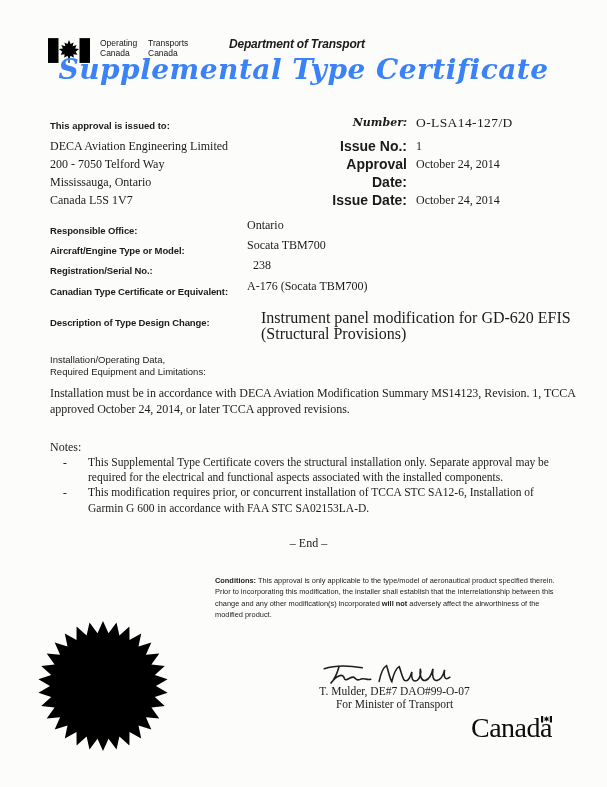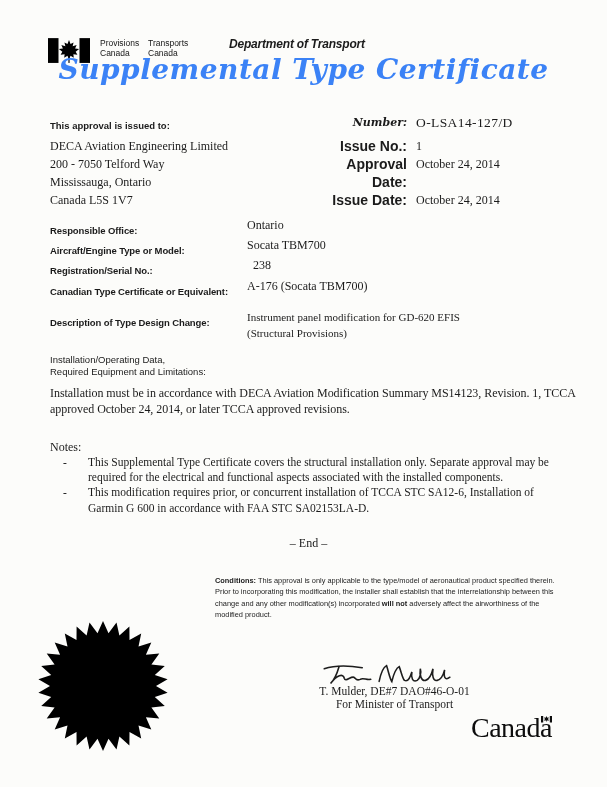--- a/index.html
+++ b/index.html
@@ -32,21 +32,21 @@
     font-weight:bold;font-size:14px;}
   .meta-row.num .mlabel{font-family:"DejaVu Serif",serif;font-style:italic;font-size:11px;}
   .mvalue{margin-left:9px;font-size:12px;}
   .meta-row.num .mvalue{font-size:13.5px;letter-spacing:0.4px;}
 
   
   .frow{position:absolute;left:50px;width:540px;}
   .flabel{font-family:"Liberation Sans",sans-serif;font-weight:bold;font-size:9.5px;letter-spacing:-0.1px;}
   .fvalue{position:absolute;left:197px;top:-2px;font-size:12px;}
   .fvalue.indent{left:203px;}
-  .desc-val{position:absolute;left:197px;top:-2px;font-size:11px;line-height:15.5px;width:330px;}
+  .desc-val{position:absolute;left:211px;top:-2px;font-size:16px;line-height:15.5px;width:330px;}
 
   .inst-heading{position:absolute;left:50px;top:354px;font-family:"Liberation Sans",sans-serif;
     font-weight:normal;font-size:9.5px;line-height:12px;}
   .inst-body{position:absolute;left:50px;top:386px;width:528px;font-size:12px;
     line-height:15.5px;letter-spacing:-0.05px;}
 
   
   .notes-label{position:absolute;left:50px;top:440px;font-size:12px;}
   .notes-list{position:absolute;left:50px;top:455px;width:516px;font-size:11.5px;line-height:15.2px;}
   .note-item{position:relative;padding-left:38px;}
@@ -70,21 +70,21 @@
 
 <div class="page">
 
   <svg class="flag-logo" viewBox="0 0 44 27">
     <rect x="0" y="0" width="11" height="26" fill="#000"></rect>
     <rect x="33" y="0" width="11" height="26" fill="#000"></rect>
     <path fill="#000" d="M22 2 L23.6 6.2 L26.8 4.6 L25.8 8.6 L30 7.2 L28.4 11 L32.6 11.4 L29 14.2 L30.8 17.4 L26.6 16.8 L27 20.6 L23.6 18.6 L22 23 L20.4 18.6 L17 20.6 L17.4 16.8 L13.2 17.4 L15 14.2 L11.4 11.4 L15.6 11 L14 7.2 L18.2 8.6 L17.2 4.6 L20.4 6.2 Z"></path>
     <rect x="21.4" y="21" width="1.2" height="5" fill="#000"></rect>
   </svg>
   <div class="logo-en sans">
-    <div>Provisions</div>
+    <div>Operating</div>
     <div>Canada</div>
   </div>
   <div class="logo-fr sans">
     <div>Transports</div>
     <div>Canada</div>
   </div>
   <div class="department">Department of Transport</div>
   <div class="cert-title">Supplemental Type Certificate</div>
 
   <div class="issued-label">This approval is issued to:</div>
@@ -169,21 +169,21 @@
     <polygon points="65.0,0.0 70.5,12.3 78.5,1.4 81.4,14.6 91.4,5.6 91.5,19.1 103.2,12.4 100.5,25.6 113.3,21.5 107.9,33.8 121.3,32.5 113.4,43.4 126.8,44.9 116.8,54.0 129.6,58.2 118.0,65.0 129.6,71.8 116.8,76.0 126.8,85.1 113.4,86.6 121.3,97.5 107.9,96.2 113.3,108.5 100.5,104.4 103.2,117.6 91.5,110.9 91.4,124.4 81.4,115.4 78.5,128.6 70.5,117.7 65.0,130.0 59.5,117.7 51.5,128.6 48.6,115.4 38.6,124.4 38.5,110.9 26.8,117.6 29.5,104.4 16.7,108.5 22.1,96.2 8.7,97.5 16.6,86.6 3.2,85.1 13.2,76.0 0.4,71.8 12.0,65.0 0.4,58.2 13.2,54.0 3.2,44.9 16.6,43.4 8.7,32.5 22.1,33.8 16.7,21.5 29.5,25.6 26.8,12.4 38.5,19.1 38.6,5.6 48.6,14.6 51.5,1.4 59.5,12.3" fill="#000"></polygon>
   </svg>
 
   <svg class="sig-svg" viewBox="0 0 125 28">
     <g fill="none" stroke="#1d1d1d" stroke-width="1.5" stroke-linecap="round">
       <path d="M4,10 C16,6 28,7 40,9"></path>
       <path d="M18,8 C16,15 14,20 10,24 C16,16 22,14 23,19 C24,23 29,17 32,18 C34,19 34,22 38,20 C41,18 44,21 48,20"></path>
       <path d="M56,22 C58,12 61,8 63,7 C65,13 66,19 68,22 C70,14 73,9 75,8 C77,13 78,19 80,21 C84,23 86,16 87,13 C86,19 88,23 92,21 C95,19 96,13 95,10 C94,16 96,22 100,21 C104,20 106,14 107,10 C106,16 107,22 111,21 C115,20 117,15 118,11 C117,17 118,22 123,18"></path>
     </g>
   </svg>
-  <div class="sig-name">T. Mulder, DE#7 DAO#46-O-01</div>
+  <div class="sig-name">T. Mulder, DE#7 DAO#99-O-07</div>
   <div class="sig-title">For Minister of Transport</div>
 
   <div class="wordmark">
     <span>Canada</span>
     <svg class="wordmark-flag" viewBox="0 0 11 7">
       <rect x="0" y="0" width="2.2" height="6.5" fill="#0d0d0d"></rect>
       <rect x="8.8" y="0" width="2.2" height="6.5" fill="#0d0d0d"></rect>
       <polygon fill="#0d0d0d" points="5.5,0 6.3,1.8 7.8,1.3 7.1,3.2 8.2,4.4 5.9,4.4 5.5,6.3 5.1,4.4 2.8,4.4 3.9,3.2 3.2,1.3 4.7,1.8"></polygon>
     </svg>
   </div>

